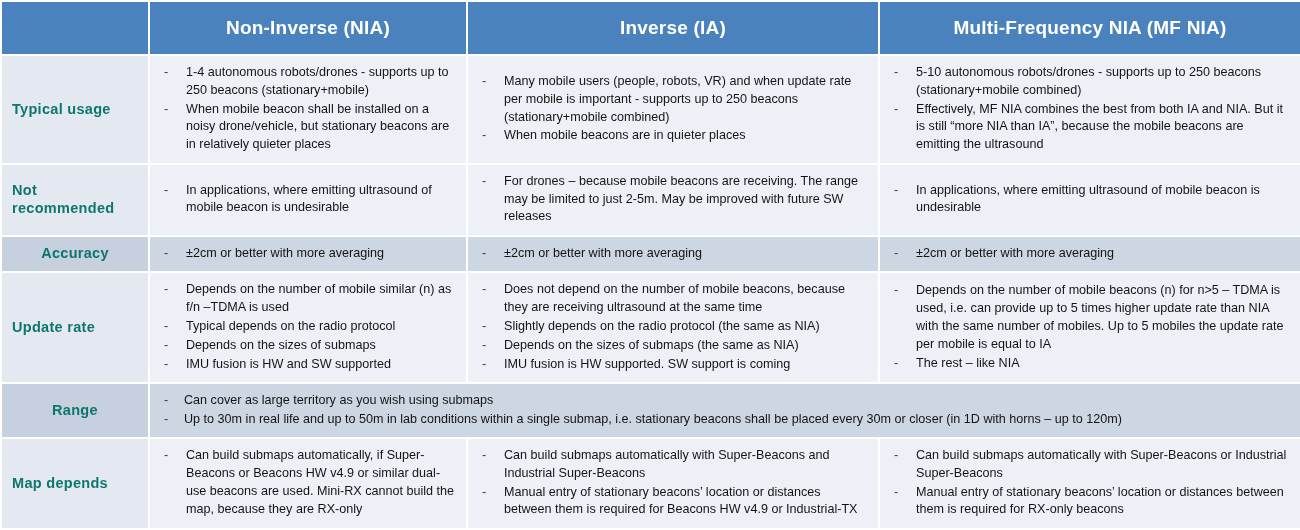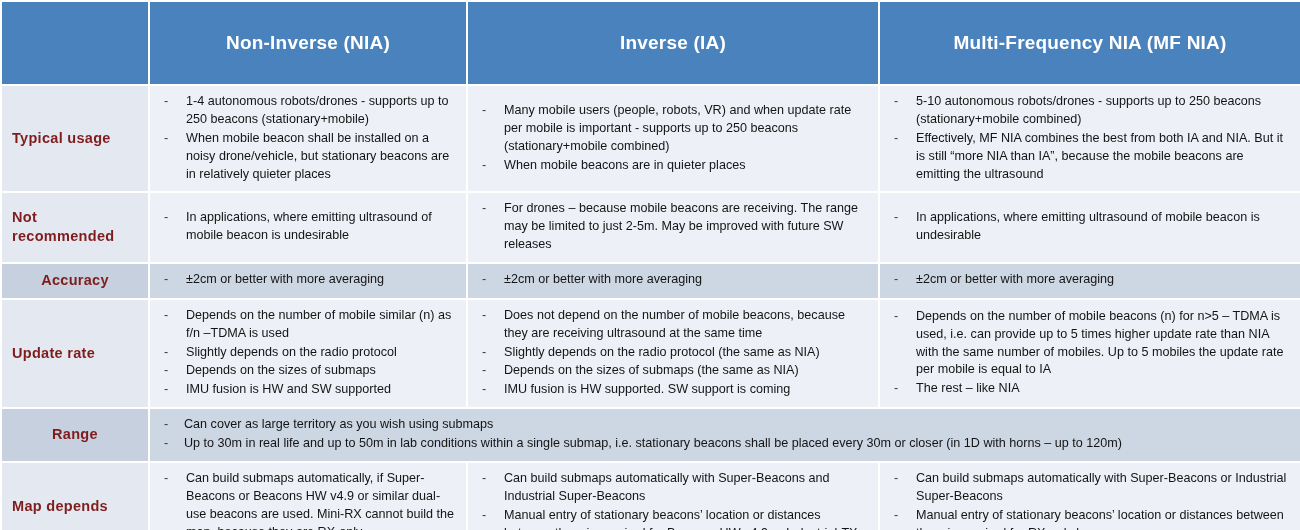--- a/index.html
+++ b/index.html
@@ -29,42 +29,42 @@
   thead th {
     background: #4A82BD;
     color: #ffffff;
     border: 2px solid #ffffff;
     font-size: 19px;
     font-weight: bold;
     letter-spacing: .2px;
     text-align: center;
     vertical-align: middle;
     height: 50px;
-    padding: 16px 6px;
+    padding: 1px 6px;
   }
   thead th.corner {
     background: #4A82BD;
   }
 
   
   tbody td {
     border: 2px solid #ffffff;
     vertical-align: middle;
     padding: 7px 10px 8px 10px;
     font-size: 12.6px;
     line-height: 1.42;
     color: #141414;
   }
   tbody tr.shade-light td { background: #EDF1F7; }
   tbody tr.shade-dark  td { background: #CDD6E3; }
 
   tbody td.row-label {
     font-weight: bold;
     font-size: 14.5px;
-    color: #7f1d1d;
+    color: #0f766e;
     letter-spacing: .3px;
     line-height: 1.3;
   }
   tbody tr.shade-light td.row-label { background: #E4E9F1; }
   tbody tr.shade-dark  td.row-label { background: #C6D0DF; text-align: center; }
 
   
   ul.bullets {
     list-style: none;
     margin: 0;
@@ -161,21 +161,21 @@
           <ul class="bullets">
             <li><span class="dash">-</span><span class="txt">±2cm or better with more averaging</span></li>
           </ul>
         </td>
       </tr>
       <tr class="shade-light">
         <td class="row-label">Update rate</td>
         <td>
           <ul class="bullets">
             <li><span class="dash">-</span><span class="txt">Depends on the number of mobile similar (n) as f/n –TDMA is used</span></li>
-            <li><span class="dash">-</span><span class="txt">Slightly depends on the radio protocol</span></li>
+            <li><span class="dash">-</span><span class="txt">Typical depends on the radio protocol</span></li>
             <li><span class="dash">-</span><span class="txt">Depends on the sizes of submaps</span></li>
             <li><span class="dash">-</span><span class="txt">IMU fusion is HW and SW supported</span></li>
           </ul>
         </td>
         <td>
           <ul class="bullets">
             <li><span class="dash">-</span><span class="txt">Does not depend on the number of mobile beacons, because they are receiving ultrasound at the same time</span></li>
             <li><span class="dash">-</span><span class="txt">Slightly depends on the radio protocol (the same as NIA)</span></li>
             <li><span class="dash">-</span><span class="txt">Depends on the sizes of submaps (the same as NIA)</span></li>
             <li><span class="dash">-</span><span class="txt">IMU fusion is HW supported. SW support is coming</span></li>

